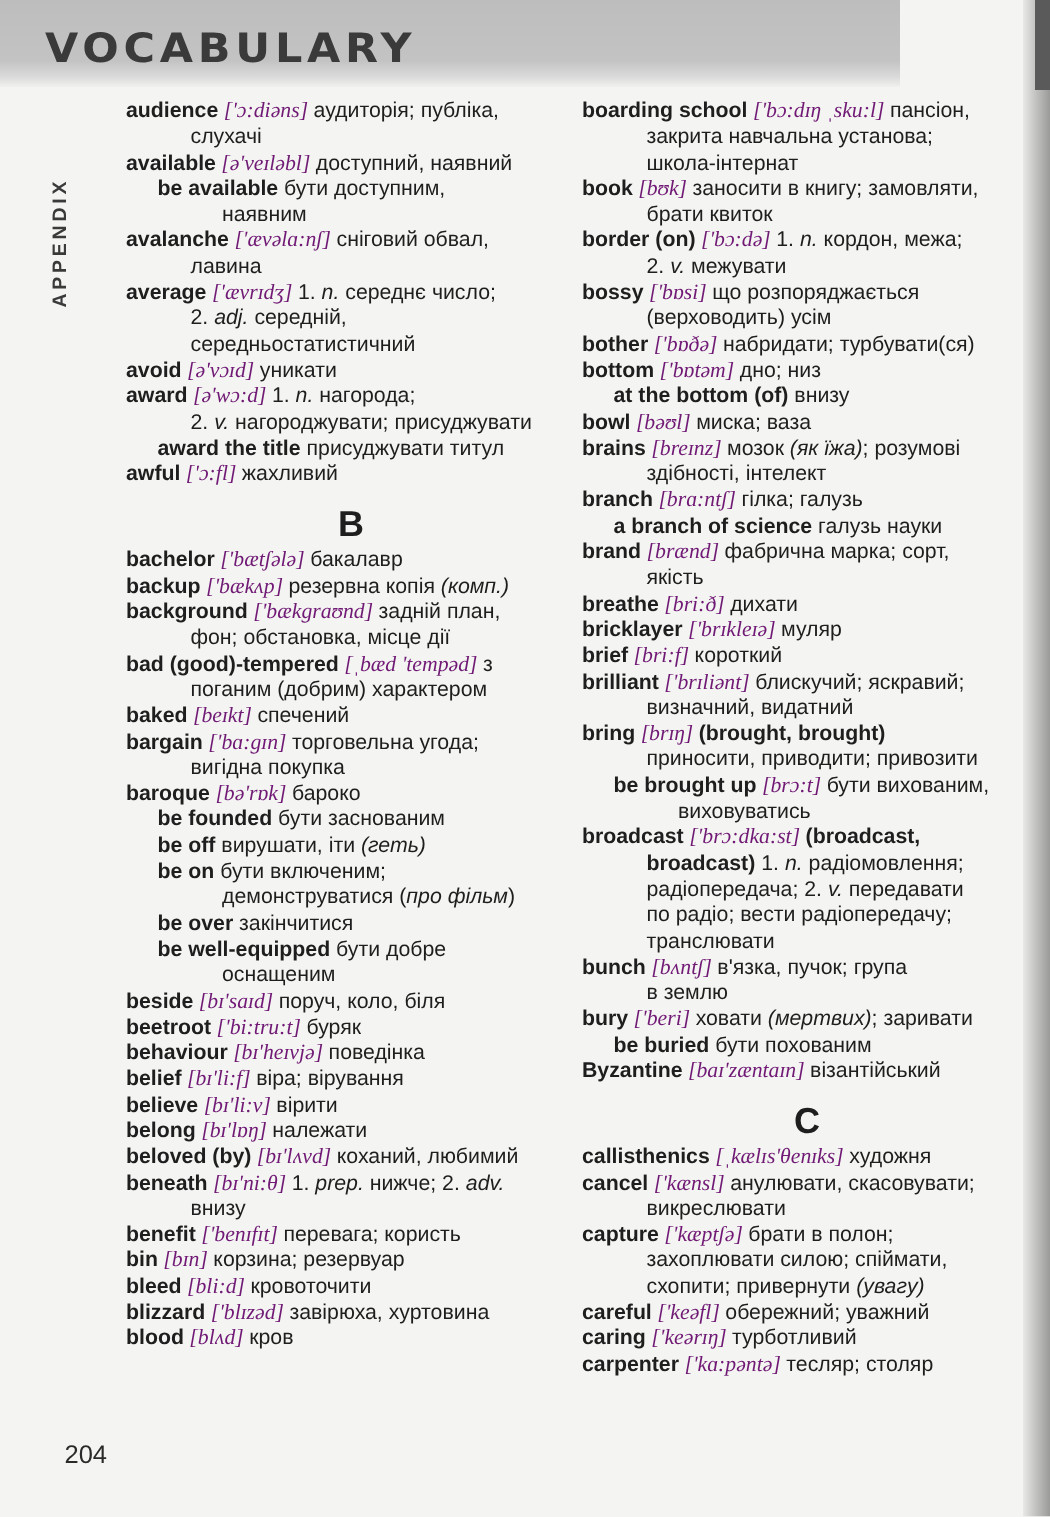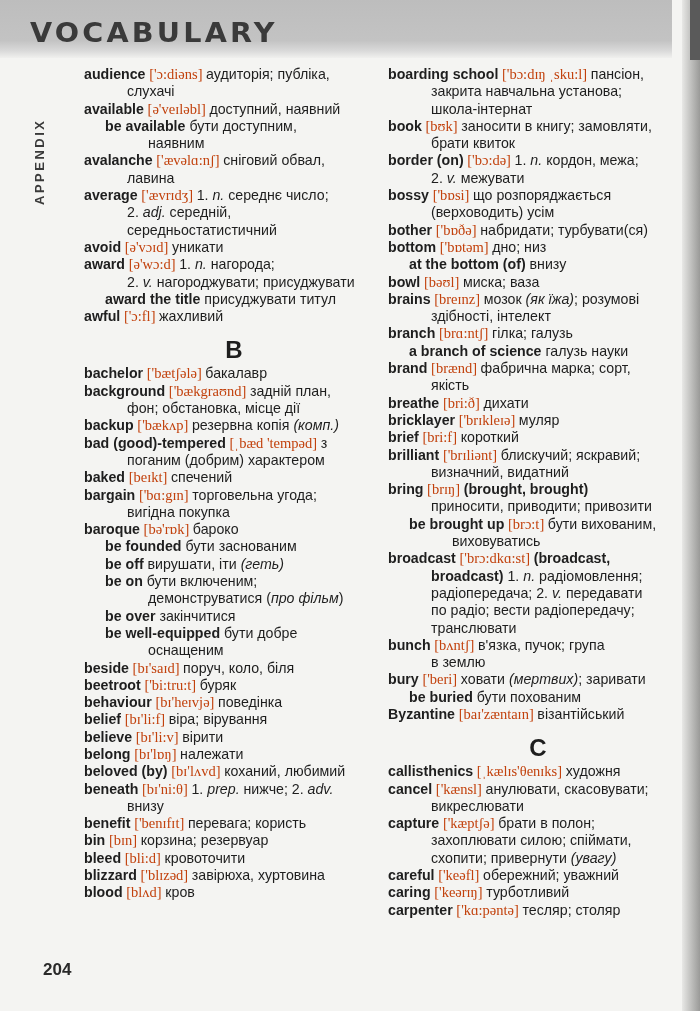--- a/index.html
+++ b/index.html
@@ -1,33 +1,33 @@
 <!DOCTYPE html>
 <html><head>
 <meta charset="utf-8">
 <style>
   html,body{margin:0;padding:0;}
   body{width:700px;height:1011px;position:relative;overflow:hidden;background:#f4f4f2;font-family:"Liberation Sans",sans-serif;color:#1e1e1e;}
-  .header{position:absolute;left:0;top:0;width:672px;height:58px;background:linear-gradient(180deg,#bdbdbd 0%,#c3c3c3 70%,#dadada 88%,#f0f0ee 100%);}
+  .header{position:absolute;left:0;top:0;width:600px;height:58px;background:linear-gradient(180deg,#bdbdbd 0%,#c3c3c3 70%,#dadada 88%,#f0f0ee 100%);}
   .title{position:absolute;left:30px;top:17px;font-family:"DejaVu Sans",sans-serif;font-weight:bold;font-size:27px;letter-spacing:3px;color:#3a3a3a;transform:scaleX(1.06);transform-origin:left;}
   .spine{position:absolute;right:0;top:0;width:18px;height:1011px;background:linear-gradient(90deg,#e8e8e6 0%,#c8c8c6 40%,#9a9a98 100%);}
   .spine-dark{position:absolute;right:0;top:0;width:10px;height:60px;background:#5a5a5a;}
   .side-label{position:absolute;left:32px;top:205px;transform:rotate(-90deg);transform-origin:left top;font-weight:bold;font-size:13px;letter-spacing:2.5px;color:#3a3a3a;}
   .col{position:absolute;top:66px;font-size:14.2px;line-height:17.3px;}
   .col-left{left:84px;width:300px;}
   .col-right{left:388px;width:300px;}
   .entry{margin:0;}
   .line{white-space:nowrap;}
   .indent2{padding-left:43px;}
   .sub{padding-left:21px;}
   .hw{font-weight:bold;}
-  .ph{font-family:"Liberation Serif",serif;font-size:14.5px;color:#c2410c;}
+  .ph{font-family:"Liberation Serif",serif;font-size:14.5px;color:#701a75;font-style:italic;}
   .it{font-style:italic;}
   .letter{text-align:center;font-weight:bold;font-size:24px;line-height:26px;margin-top:12px;margin-bottom:2px;}
-  .page-num{position:absolute;left:43px;top:960px;font-weight:bold;font-size:17px;color:#2a2a2a;}
+  .page-num{position:absolute;left:43px;top:960px;font-weight:normal;font-size:17px;color:#2a2a2a;}
 </style>
 </head>
 <body>
 
 <div class="header">
   <div class="title">VOCABULARY</div>
 </div>
 <div class="spine"></div>
 <div class="spine-dark"></div>
 
@@ -65,25 +65,25 @@
       <div class="line"><span class="hw">award the title</span><span> присуджувати титул</span></div>
     </div>
     <div class="entry">
       <div class="line"><span class="hw">awful</span><span class="ph"> ['ɔ:fl] </span><span>жахливий</span></div>
     </div>
     <div class="letter">B</div>
     <div class="entry">
       <div class="line"><span class="hw">bachelor</span><span class="ph"> ['bætʃələ] </span><span>бакалавр</span></div>
     </div>
     <div class="entry">
+      <div class="line"><span class="hw">backup</span><span class="ph"> ['bækʌp] </span><span>резервна копія </span><span class="it">(комп.)</span></div>
+    </div>
+    <div class="entry">
       <div class="line"><span class="hw">background</span><span class="ph"> ['bækgraʊnd] </span><span>задній план,</span></div>
       <div class="line indent2"><span>фон; обстановка, місце дії</span></div>
-    </div>
-    <div class="entry">
-      <div class="line"><span class="hw">backup</span><span class="ph"> ['bækʌp] </span><span>резервна копія </span><span class="it">(комп.)</span></div>
     </div>
     <div class="entry">
       <div class="line"><span class="hw">bad (good)-tempered</span><span class="ph"> [ˌbæd 'tempəd] </span><span>з</span></div>
       <div class="line indent2"><span>поганим (добрим) характером</span></div>
     </div>
     <div class="entry">
       <div class="line"><span class="hw">baked</span><span class="ph"> [beɪkt] </span><span>спечений</span></div>
     </div>
     <div class="entry">
       <div class="line"><span class="hw">bargain</span><span class="ph"> ['bɑ:gɪn] </span><span>торговельна угода;</span></div>

